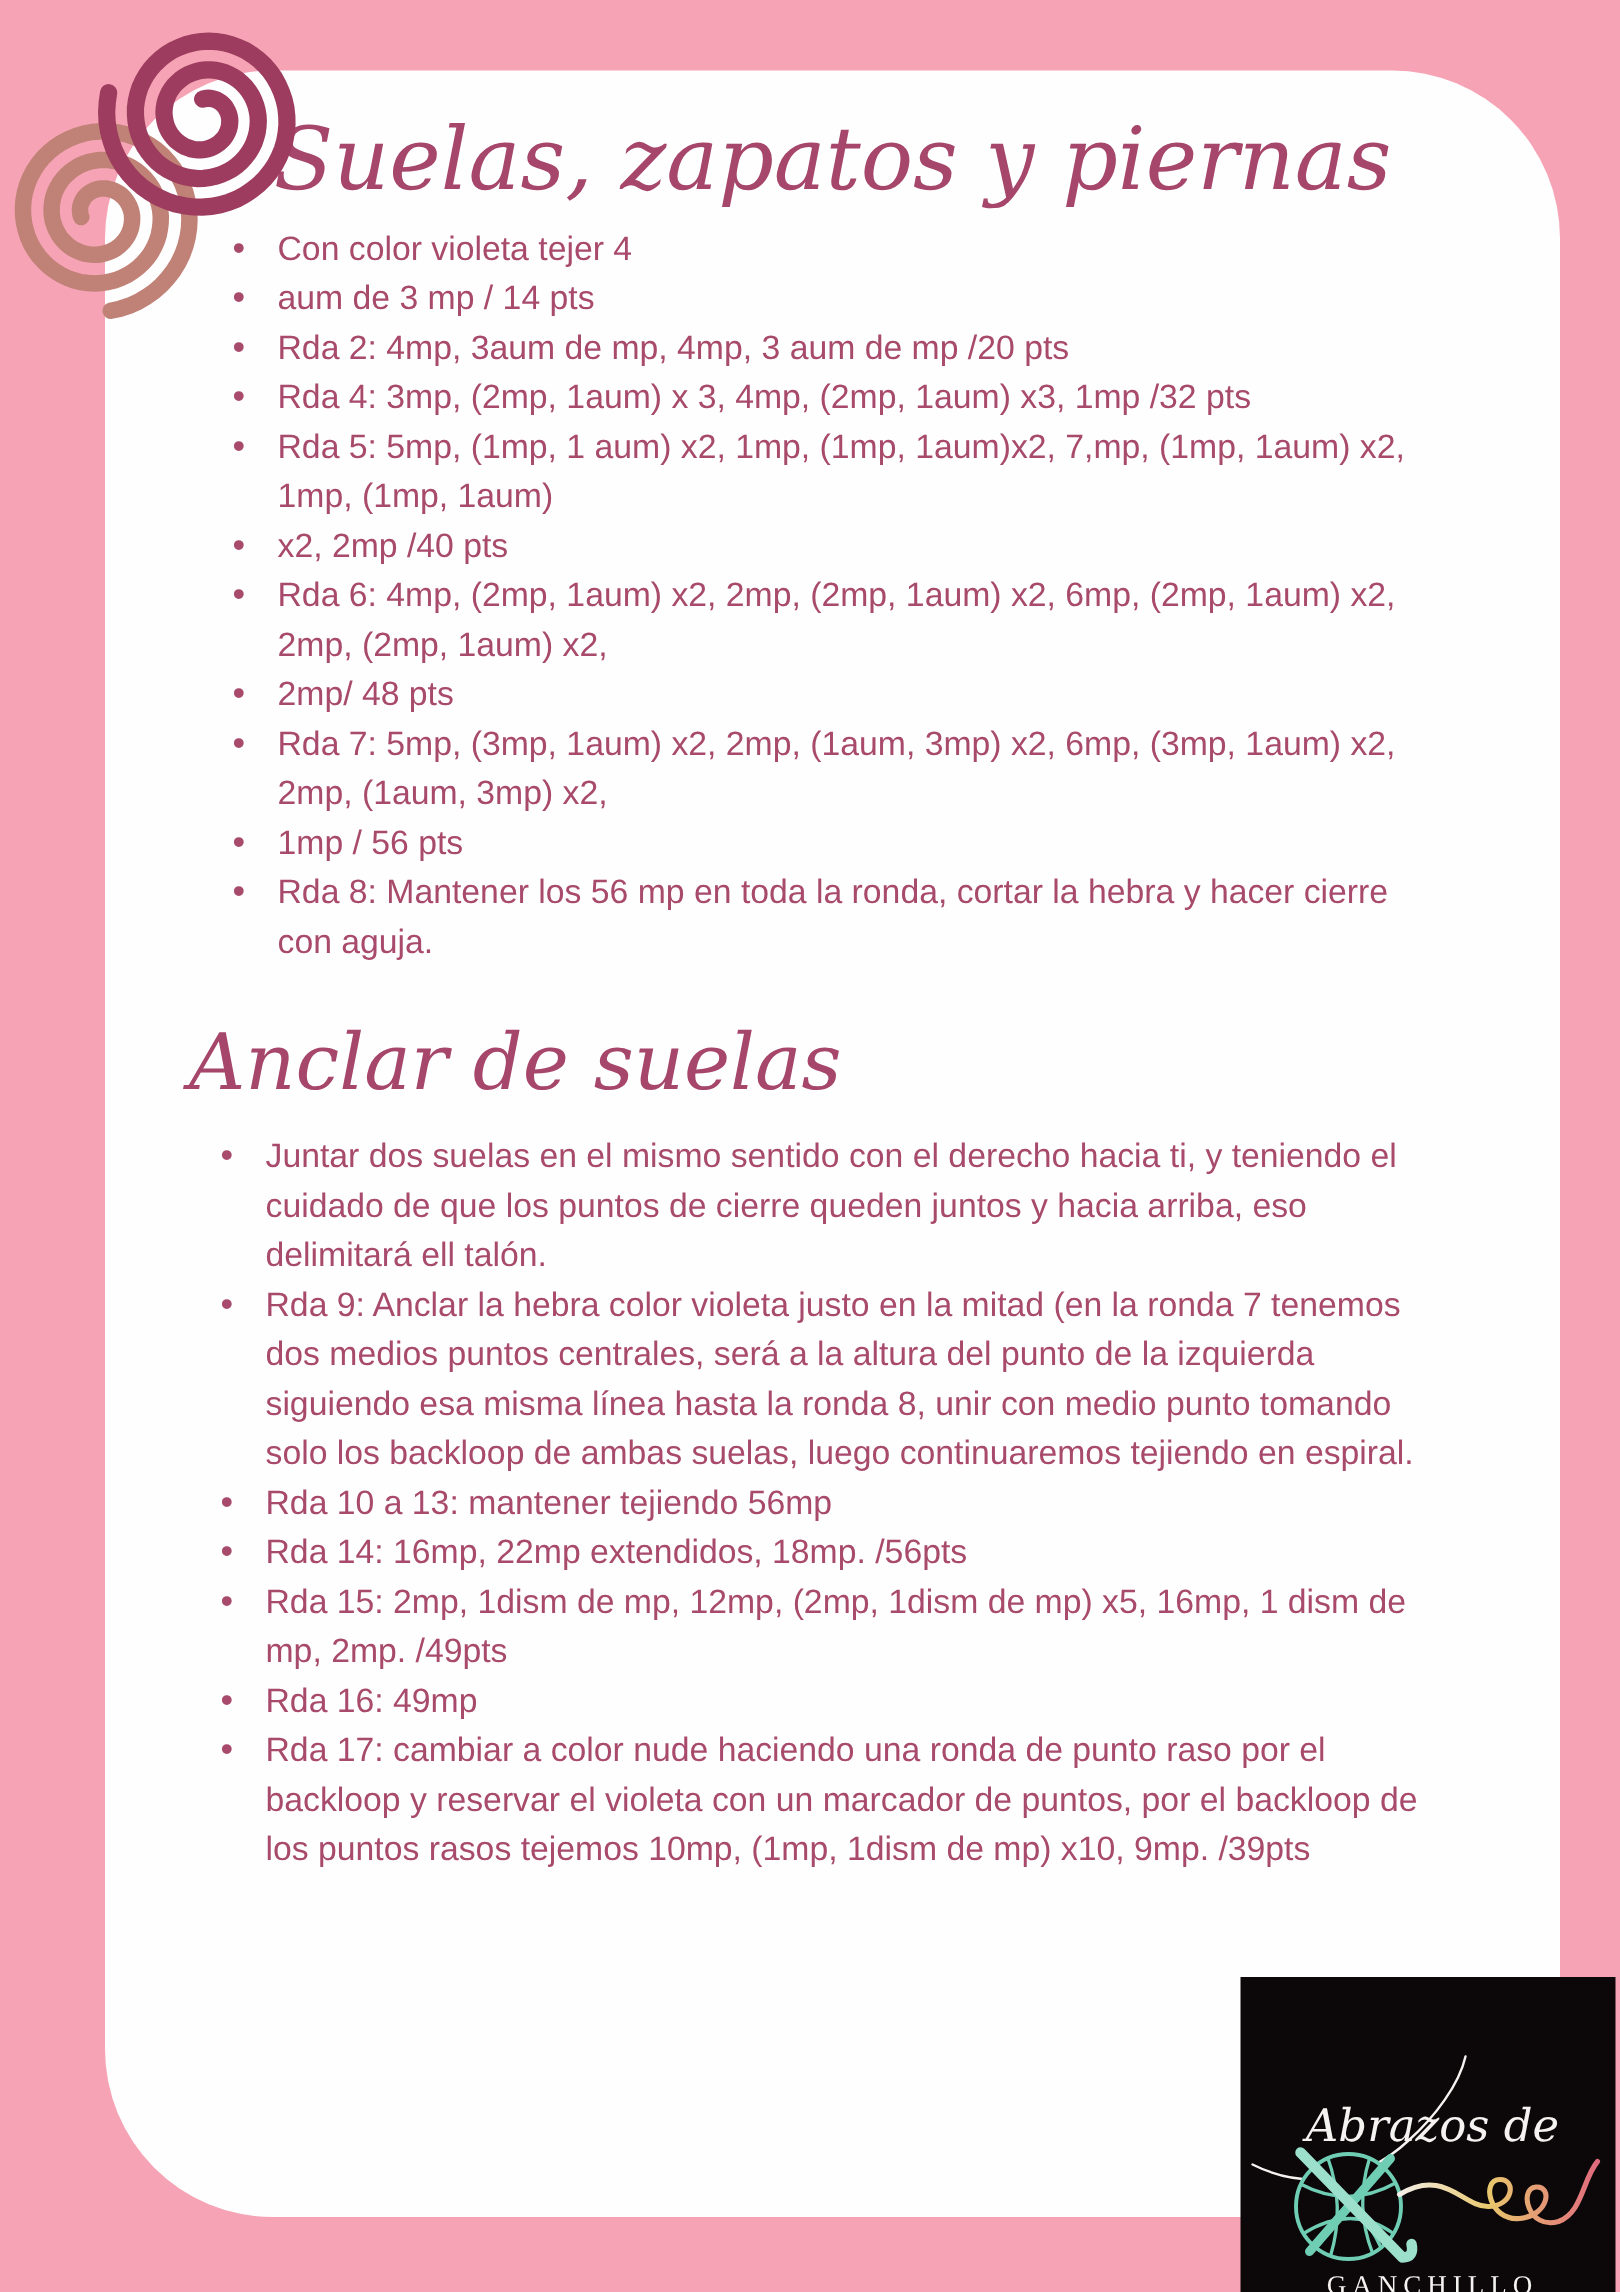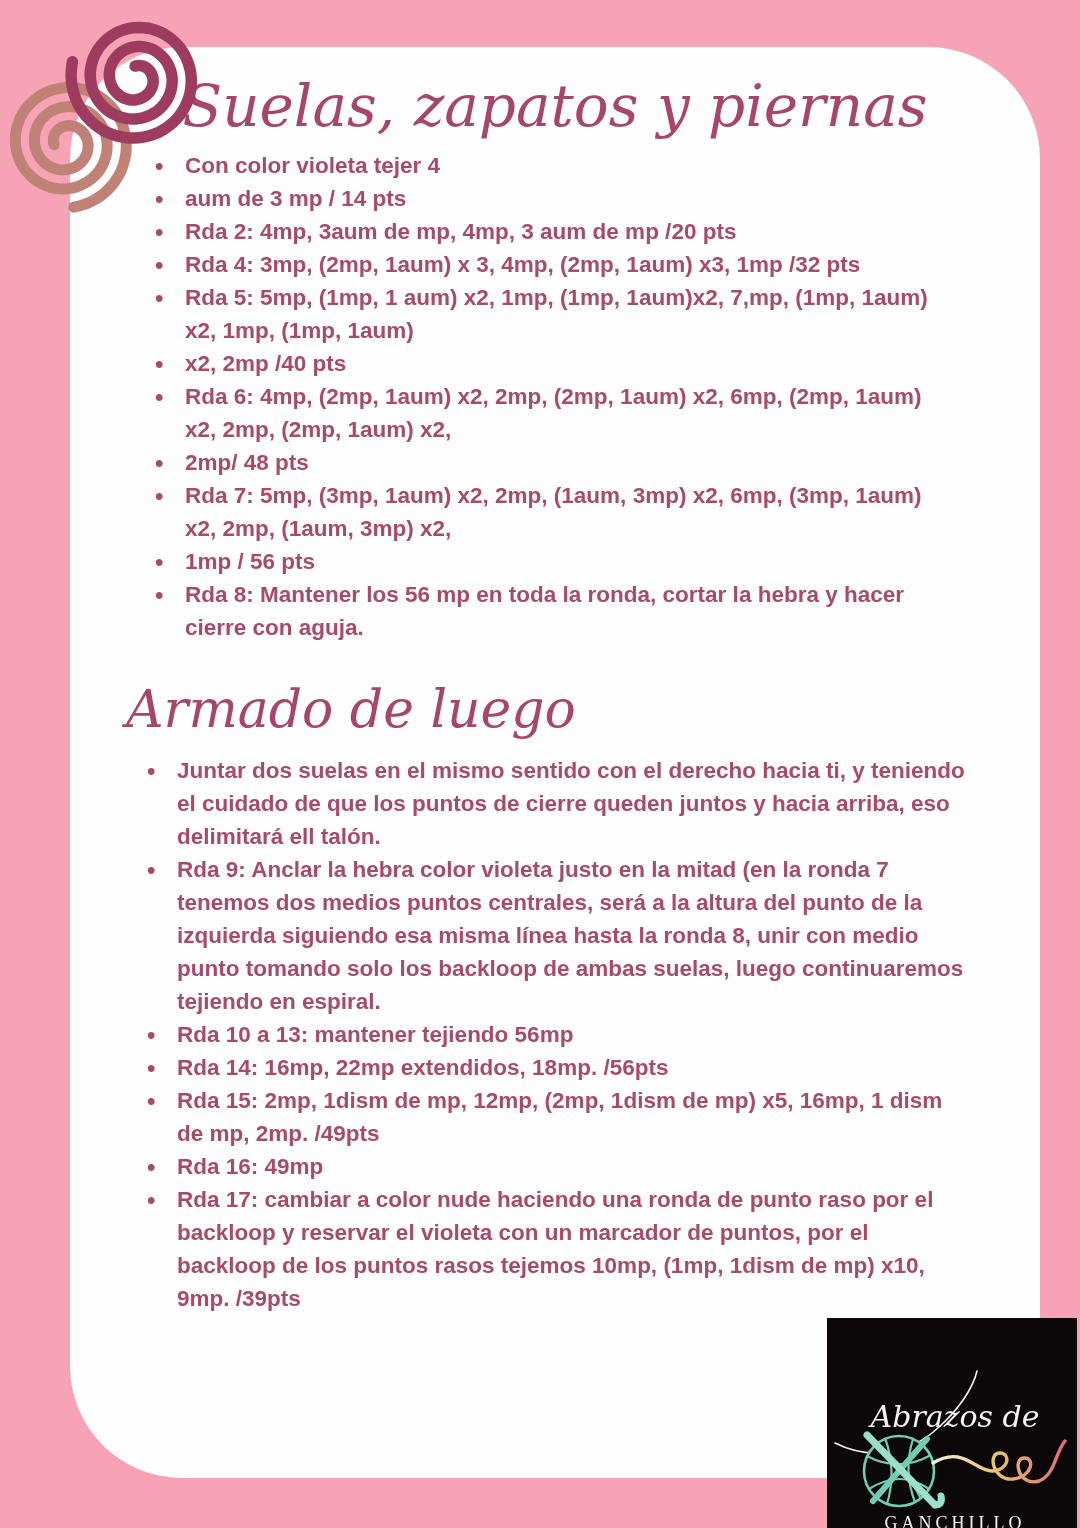--- a/index.html
+++ b/index.html
@@ -42,21 +42,21 @@
   .title{
     margin:30px 0 14px 0;
     text-align:center;
     font-size:58px;
     line-height:58px;
   }
   ul.list{
     list-style:none;
     color:var(--text);
     font-size:22.5px;
-    font-weight:700;
+    font-weight:400;
     line-height:33px;
   }
   ul.list li{
     position:relative;
   }
   ul.list li::before{
     content:"\2022";
     position:absolute;
     left:-30px;
     top:0;
@@ -123,21 +123,21 @@
       <li>Rda 2: 4mp, 3aum de mp, 4mp, 3 aum de mp /20 pts</li>
       <li>Rda 4: 3mp, (2mp, 1aum) x 3, 4mp, (2mp, 1aum) x3, 1mp /32 pts</li>
       <li>Rda 5: 5mp, (1mp, 1 aum) x2, 1mp, (1mp, 1aum)x2, 7,mp, (1mp, 1aum) x2, 1mp, (1mp, 1aum)</li>
       <li>x2, 2mp /40 pts</li>
       <li>Rda 6: 4mp, (2mp, 1aum) x2, 2mp, (2mp, 1aum) x2, 6mp, (2mp, 1aum) x2, 2mp, (2mp, 1aum) x2,</li>
       <li>2mp/ 48 pts</li>
       <li>Rda 7: 5mp, (3mp, 1aum) x2, 2mp, (1aum, 3mp) x2, 6mp, (3mp, 1aum) x2, 2mp, (1aum, 3mp) x2,</li>
       <li>1mp / 56 pts</li>
       <li>Rda 8: Mantener los 56 mp en toda la ronda, cortar la hebra y hacer cierre con aguja.</li>
     </ul>
-  <h2 class="heading2 script">Armado de luego</h2>
+  <h2 class="heading2 script">Anclar de suelas</h2>
   <ul class="list list2">
       <li>Juntar dos suelas en el mismo sentido con el derecho hacia ti, y teniendo el cuidado de que los puntos de cierre queden juntos y hacia arriba, eso delimitará ell talón.</li>
       <li>Rda 9: Anclar la hebra color violeta justo en la mitad (en la ronda 7 tenemos dos medios puntos centrales, será a la altura del punto de la izquierda siguiendo esa misma línea hasta la ronda 8, unir con medio punto tomando solo los backloop de ambas suelas, luego continuaremos tejiendo en espiral.</li>
       <li>Rda 10 a 13: mantener tejiendo 56mp</li>
       <li>Rda 14: 16mp, 22mp extendidos, 18mp. /56pts</li>
       <li>Rda 15: 2mp, 1dism de mp, 12mp, (2mp, 1dism de mp) x5, 16mp, 1 dism de mp, 2mp. /49pts</li>
       <li>Rda 16: 49mp</li>
       <li>Rda 17: cambiar a color nude haciendo una ronda de punto raso por el backloop y reservar el violeta con un marcador de puntos, por el backloop de los puntos rasos tejemos 10mp, (1mp, 1dism de mp) x10, 9mp. /39pts</li>
     </ul>
 </div>

